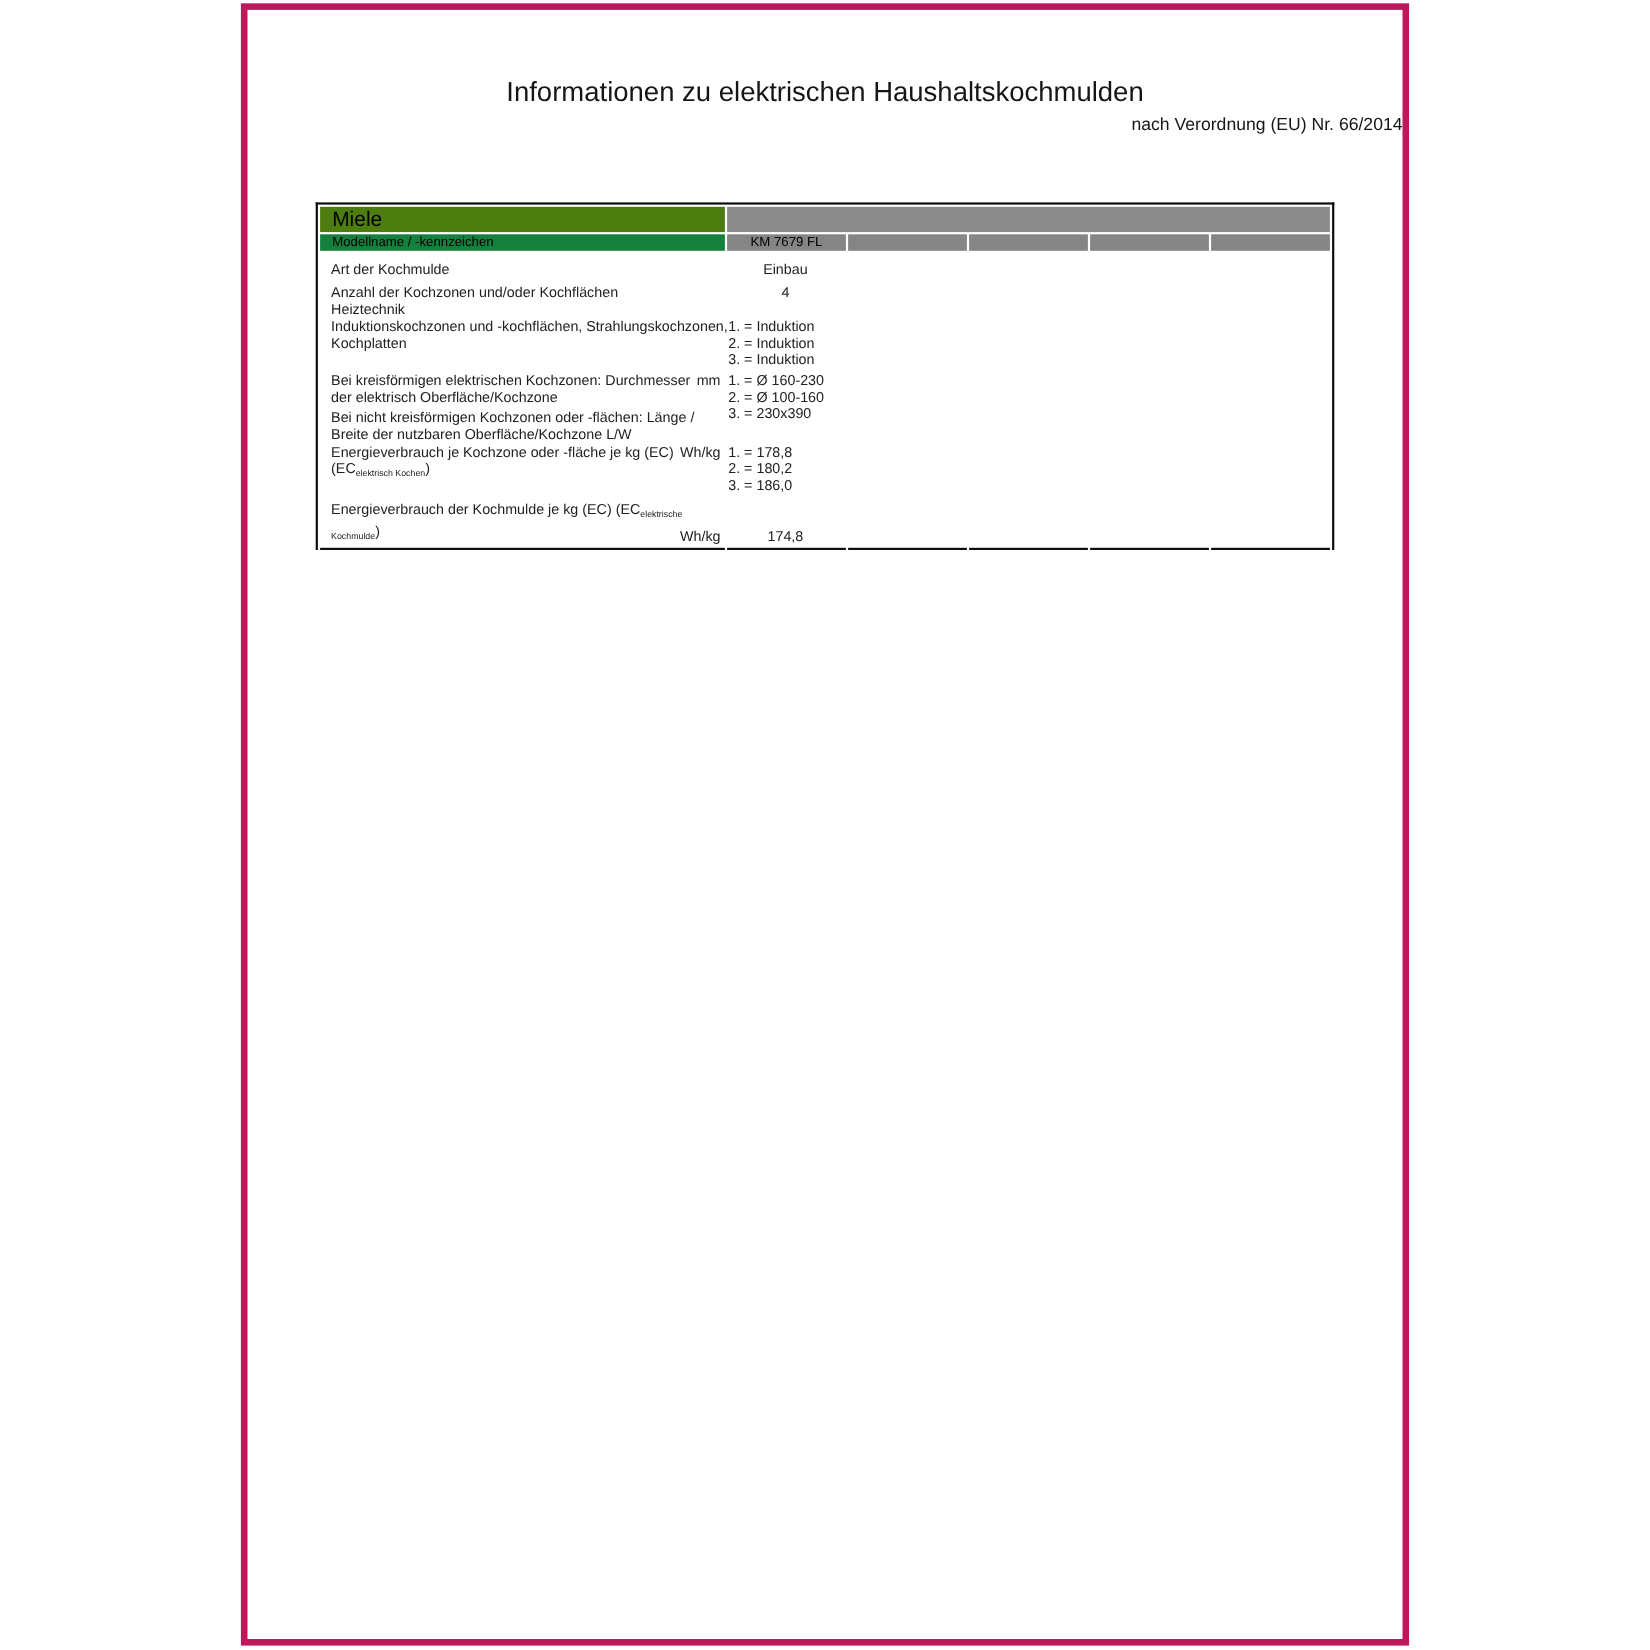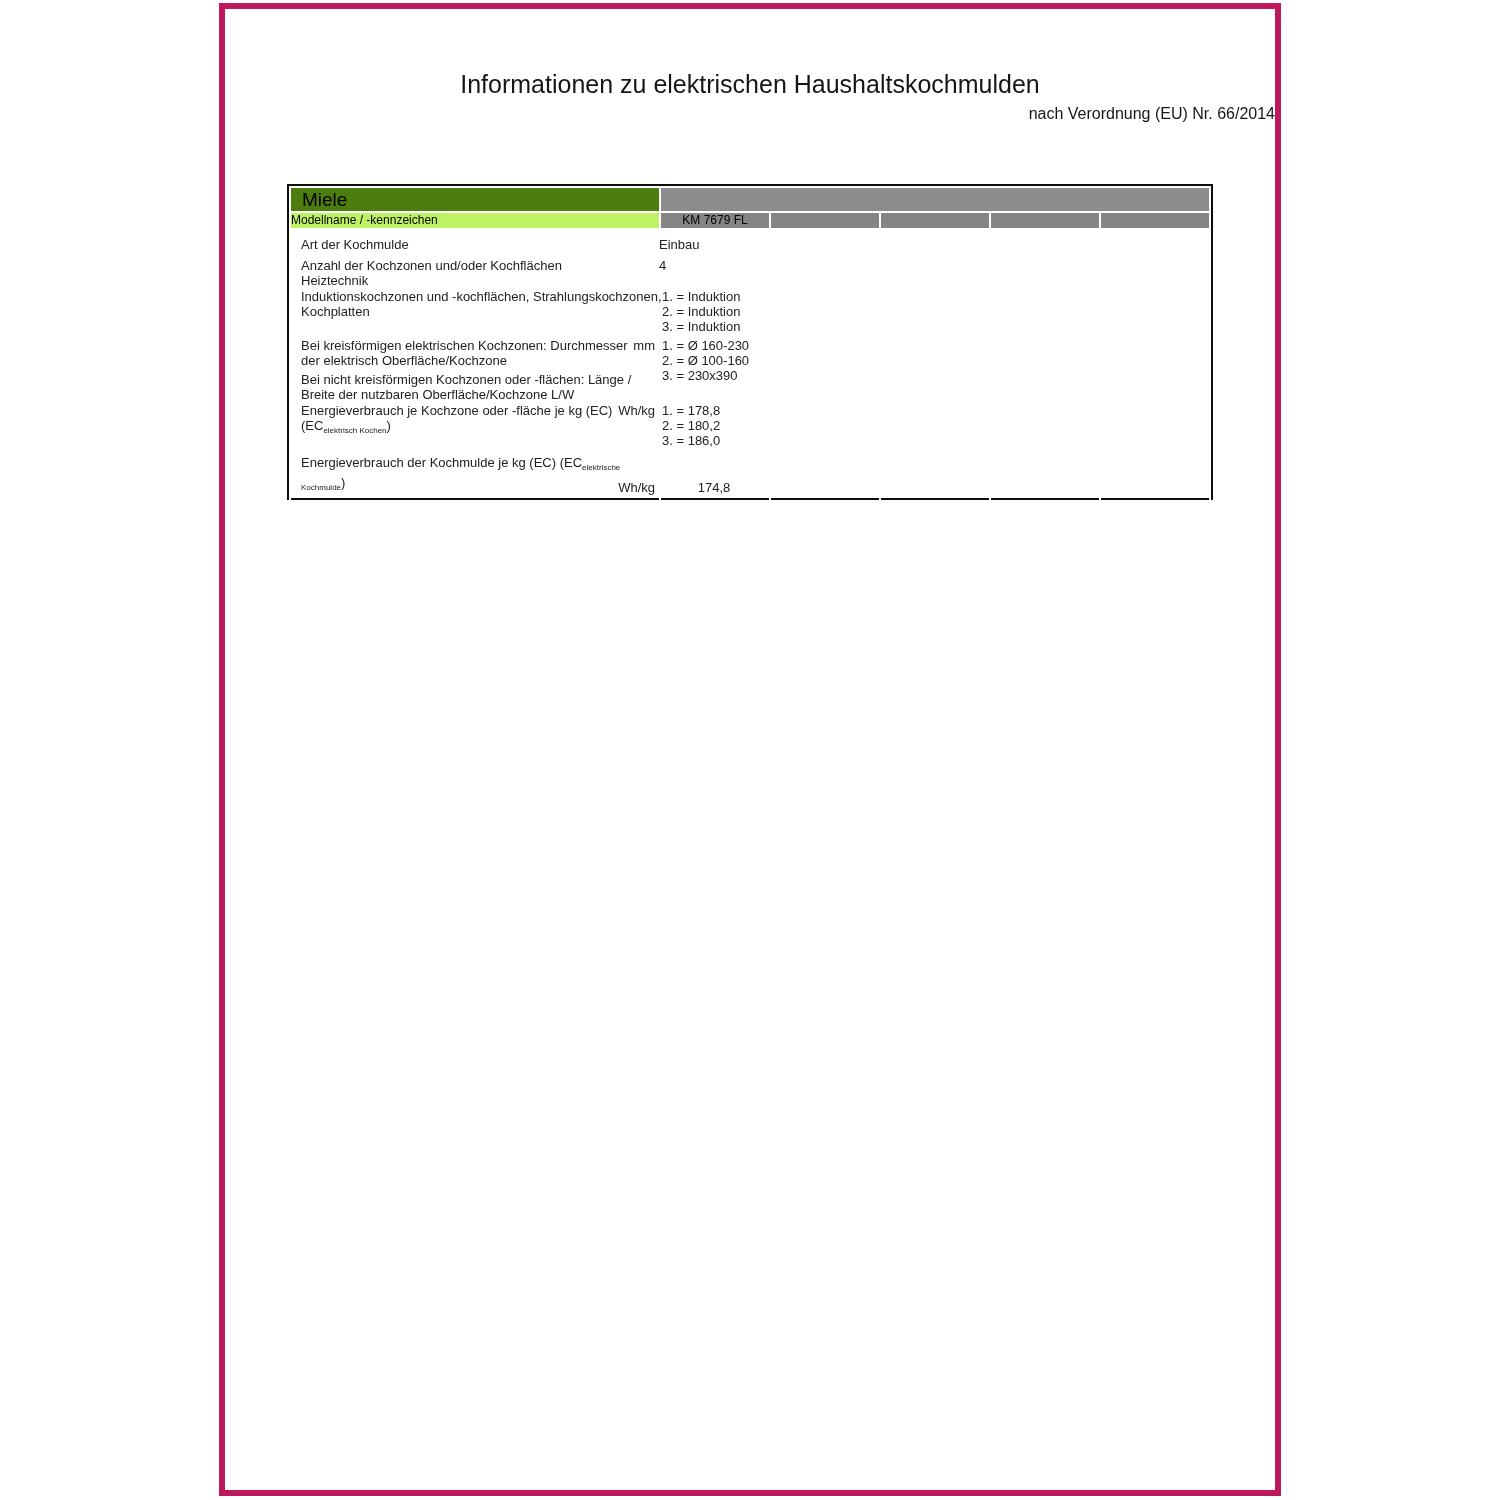--- a/index.html
+++ b/index.html
@@ -23,31 +23,31 @@
     position:absolute; left:62px; top:175px; width:926px; box-sizing:border-box;
     border:2px solid #0d0d0d; border-bottom:none; padding:2px 2px 0 2px; background:#ffffff;
   }
   .h1 { display:flex; gap:2px; height:23px; }
   .h1 .brand {
     width:368px; box-sizing:border-box; background:#4d7c0f; color:#000;
     font-size:19px; line-height:23px; padding-left:11px; white-space:nowrap;
   }
   .h1 .brandrest { flex:1; background:#8c8c8c; }
   .h2 { display:flex; gap:2px; height:15px; margin-top:2px; font-size:12px; line-height:15px; color:#000; }
-  .h2 .c1 { width:368px; box-sizing:border-box; background:#bef264; white-space:nowrap; }
+  .h2 .c1 { width:368px; box-sizing:border-box; background:#15803d; padding-left:11px; white-space:nowrap; }
   .h2 .c  { width:108px; background:#858585; text-align:center; white-space:nowrap; }
   .h2 .clast { flex:1; background:#858585; }
   .tbody { position:relative; height:259px; margin-top:2px; font-size:13px; line-height:15px; color:#222; }
   .row { position:relative; display:flex; }
   .lbl { width:368px; box-sizing:border-box; padding-left:10px; }
   .line { white-space:nowrap; }
   .unit { position:absolute; top:0; left:0; width:364px; text-align:right; white-space:nowrap; }
   .unit.bottom { top:auto; bottom:0; }
   .val { width:110px; box-sizing:border-box; }
-  .val.center { }
+  .val.center { text-align:center; }
   .val.list { padding-left:3px; }
   .val.bottomflex { display:flex; align-items:flex-end; justify-content:center; }
   .sub { font-size:8px; vertical-align:-3px; }
   .gap4 { height:4px; }
   .mt9 { margin-top:9px; } .mt6 { margin-top:6px; } .mt0 { margin-top:0; }
   .mt1 { margin-top:1px; } .mt4 { margin-top:4px; } .mt7 { margin-top:7px; }
   .tbot { display:flex; gap:2px; margin-top:2px; height:2px; }
   .tbot .seg { background:#0d0d0d; height:2px; }
   .tbot .s1 { width:368px; } .tbot .s { width:108px; } .tbot .slast { flex:1; }
 </style>

